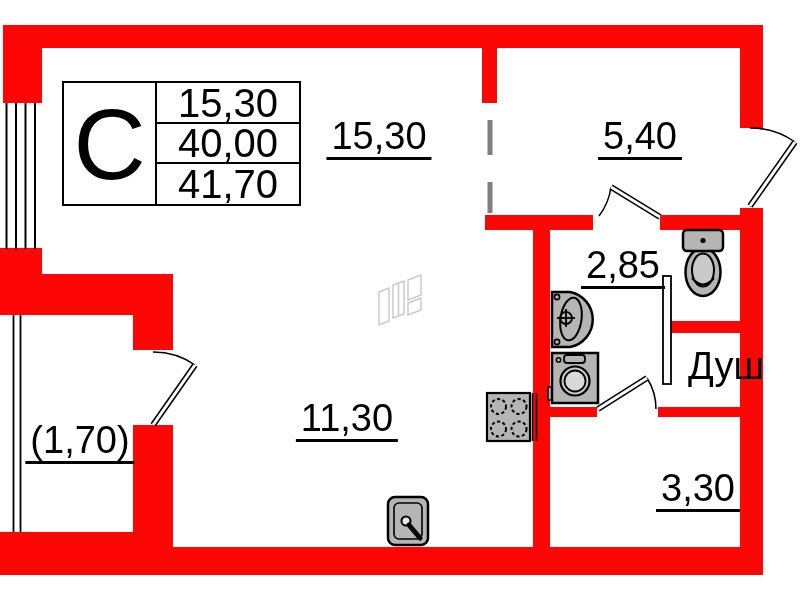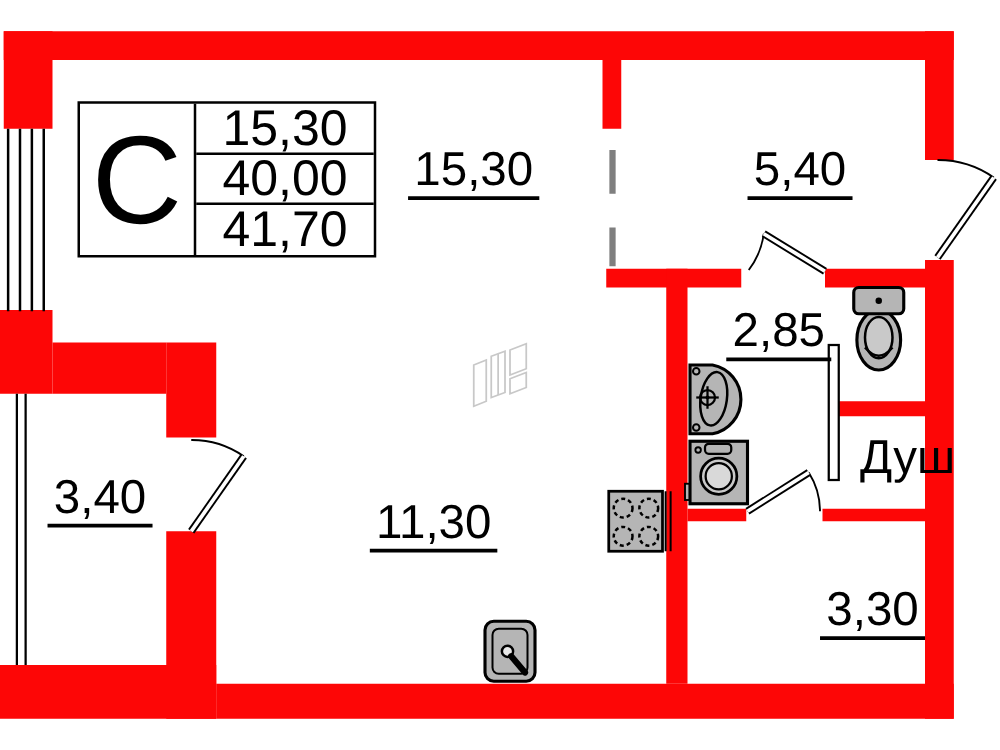--- a/index.html
+++ b/index.html
@@ -160,16 +160,16 @@
 
   <div class="room-label underlined" style="left:623px;top:245px;">2,85</div>
 
   <div class="room-label" style="left:703px;top:346px;">Душ</div>
 
 
   <div class="room-label underlined" style="left:650px;top:468px;margin-left:48px;">3,30</div>
 
   <div class="room-label underlined" style="left:347px;top:398px;">11,30</div>
 
-  <div class="room-label underlined" style="left:80px;top:378px;">3,40</div>
 
+  <div class="room-label underlined" style="left:80px;top:420px;">(1,70)</div>
 
 </div>
 
 </body></html>

